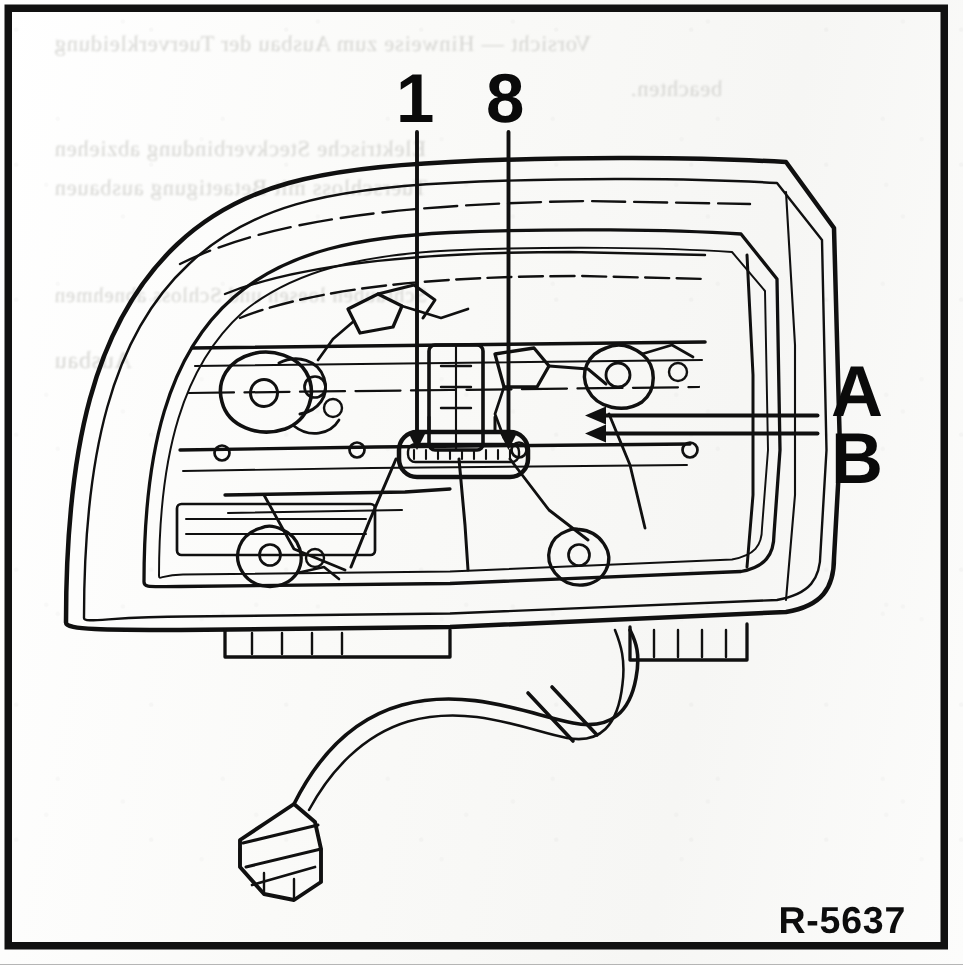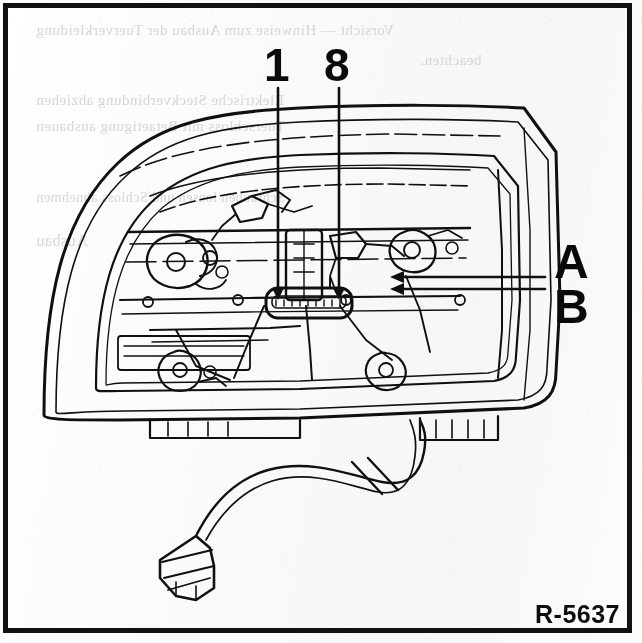--- a/index.html
+++ b/index.html
@@ -62,21 +62,21 @@
     font-weight:bold;
     color:#0a0a0a;
     line-height:1;
     user-select:none;
   }
   .callout.num{font-size:46px;}
   .callout.letter{font-size:48px;}
 
   .figref{
     position:absolute;
-    right:22px;bottom:14px;
+    right:38px;bottom:14px;
     font-family:"Liberation Sans",sans-serif;
     font-weight:bold;
     font-size:25px;
     letter-spacing:.5px;
     color:#0d0d0d;
     user-select:none;
   }
 </style>
 </head>
 <body>

